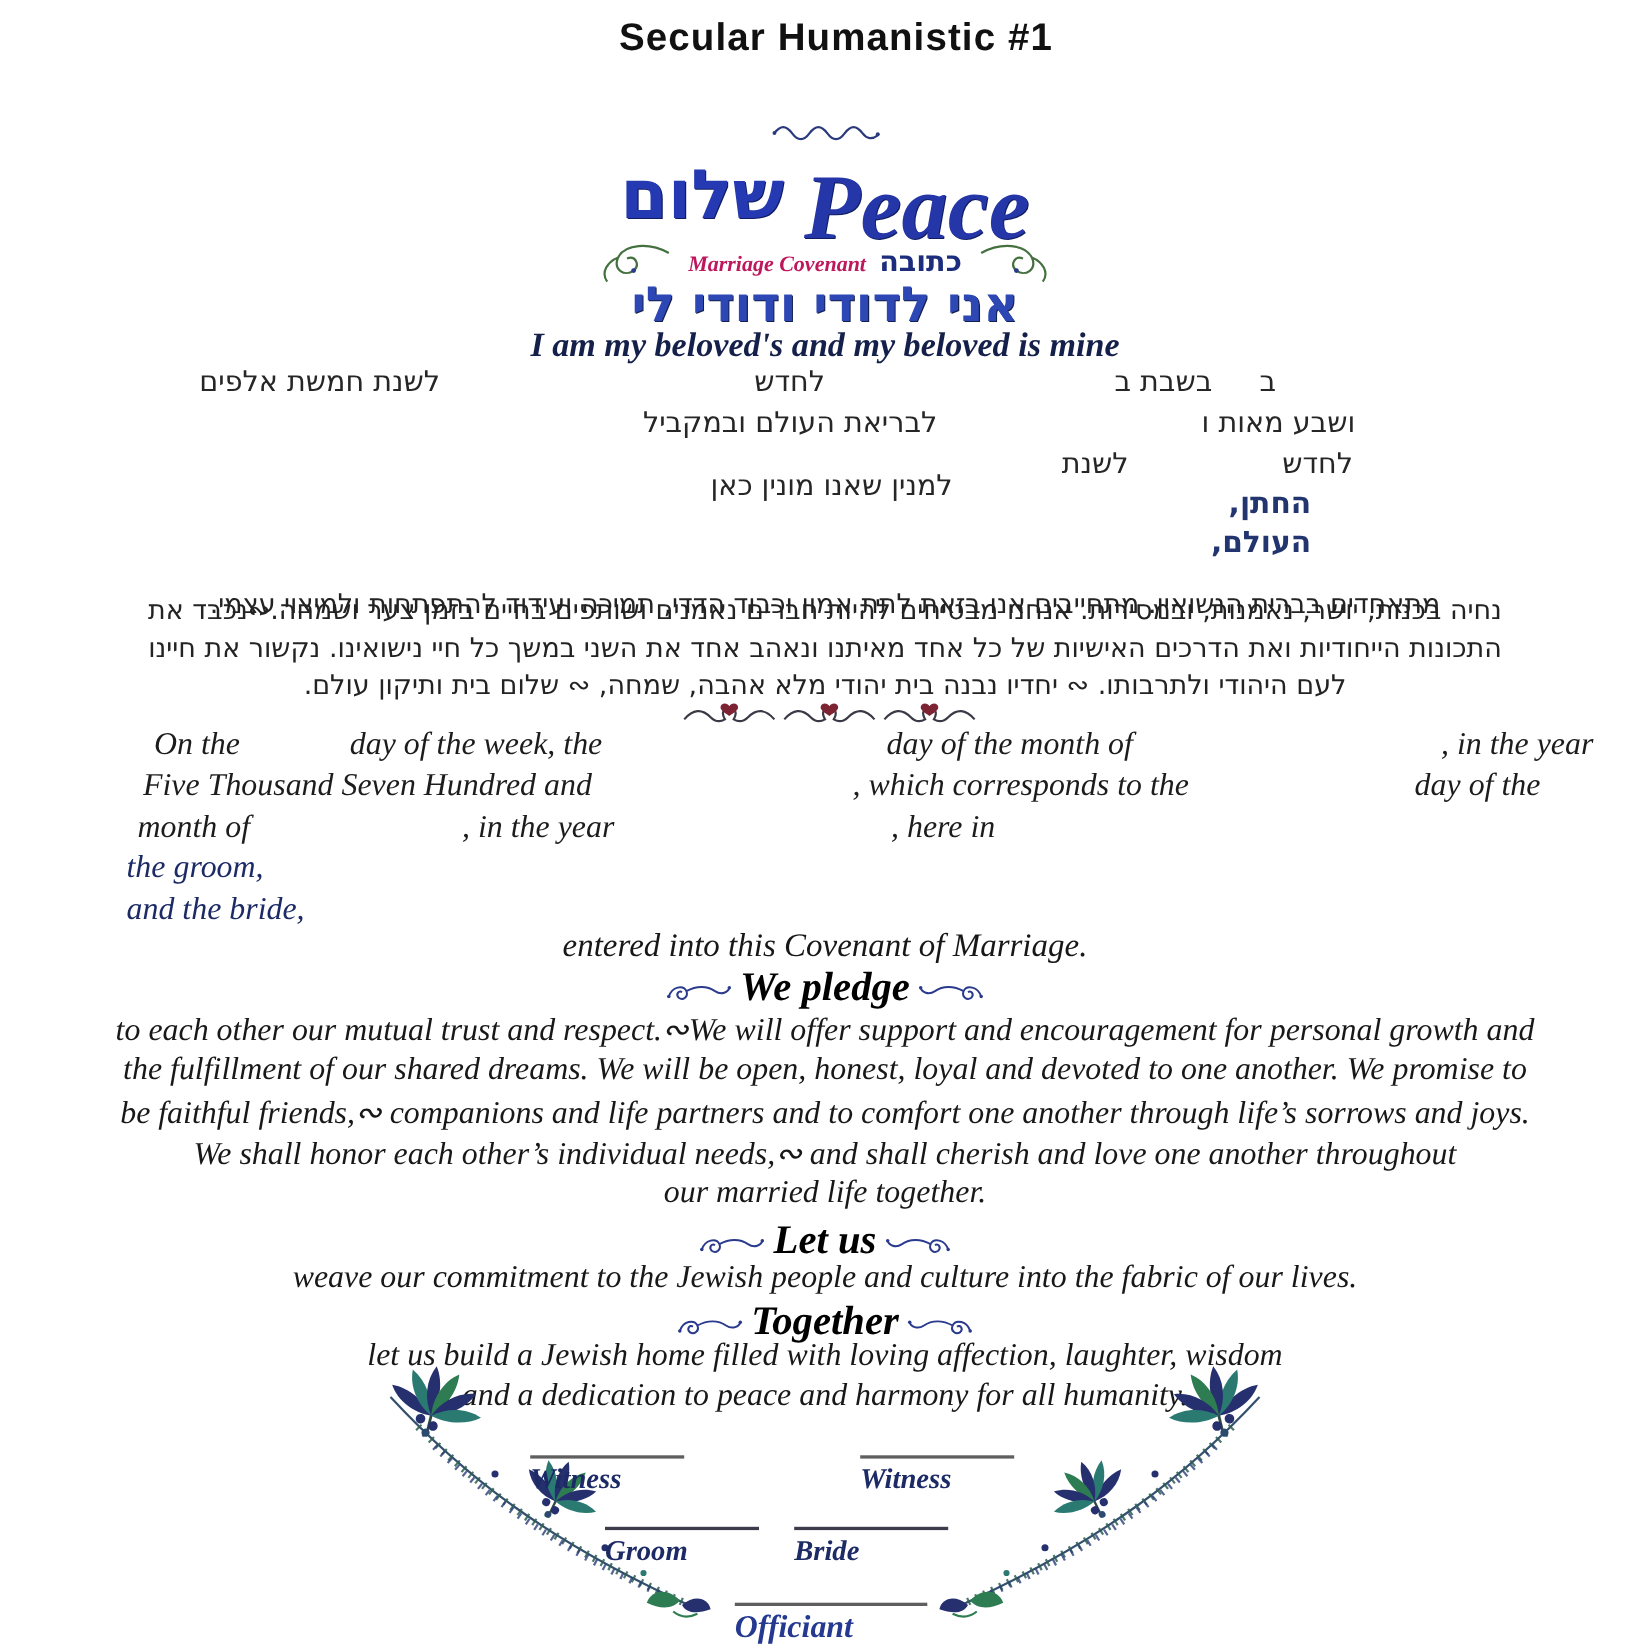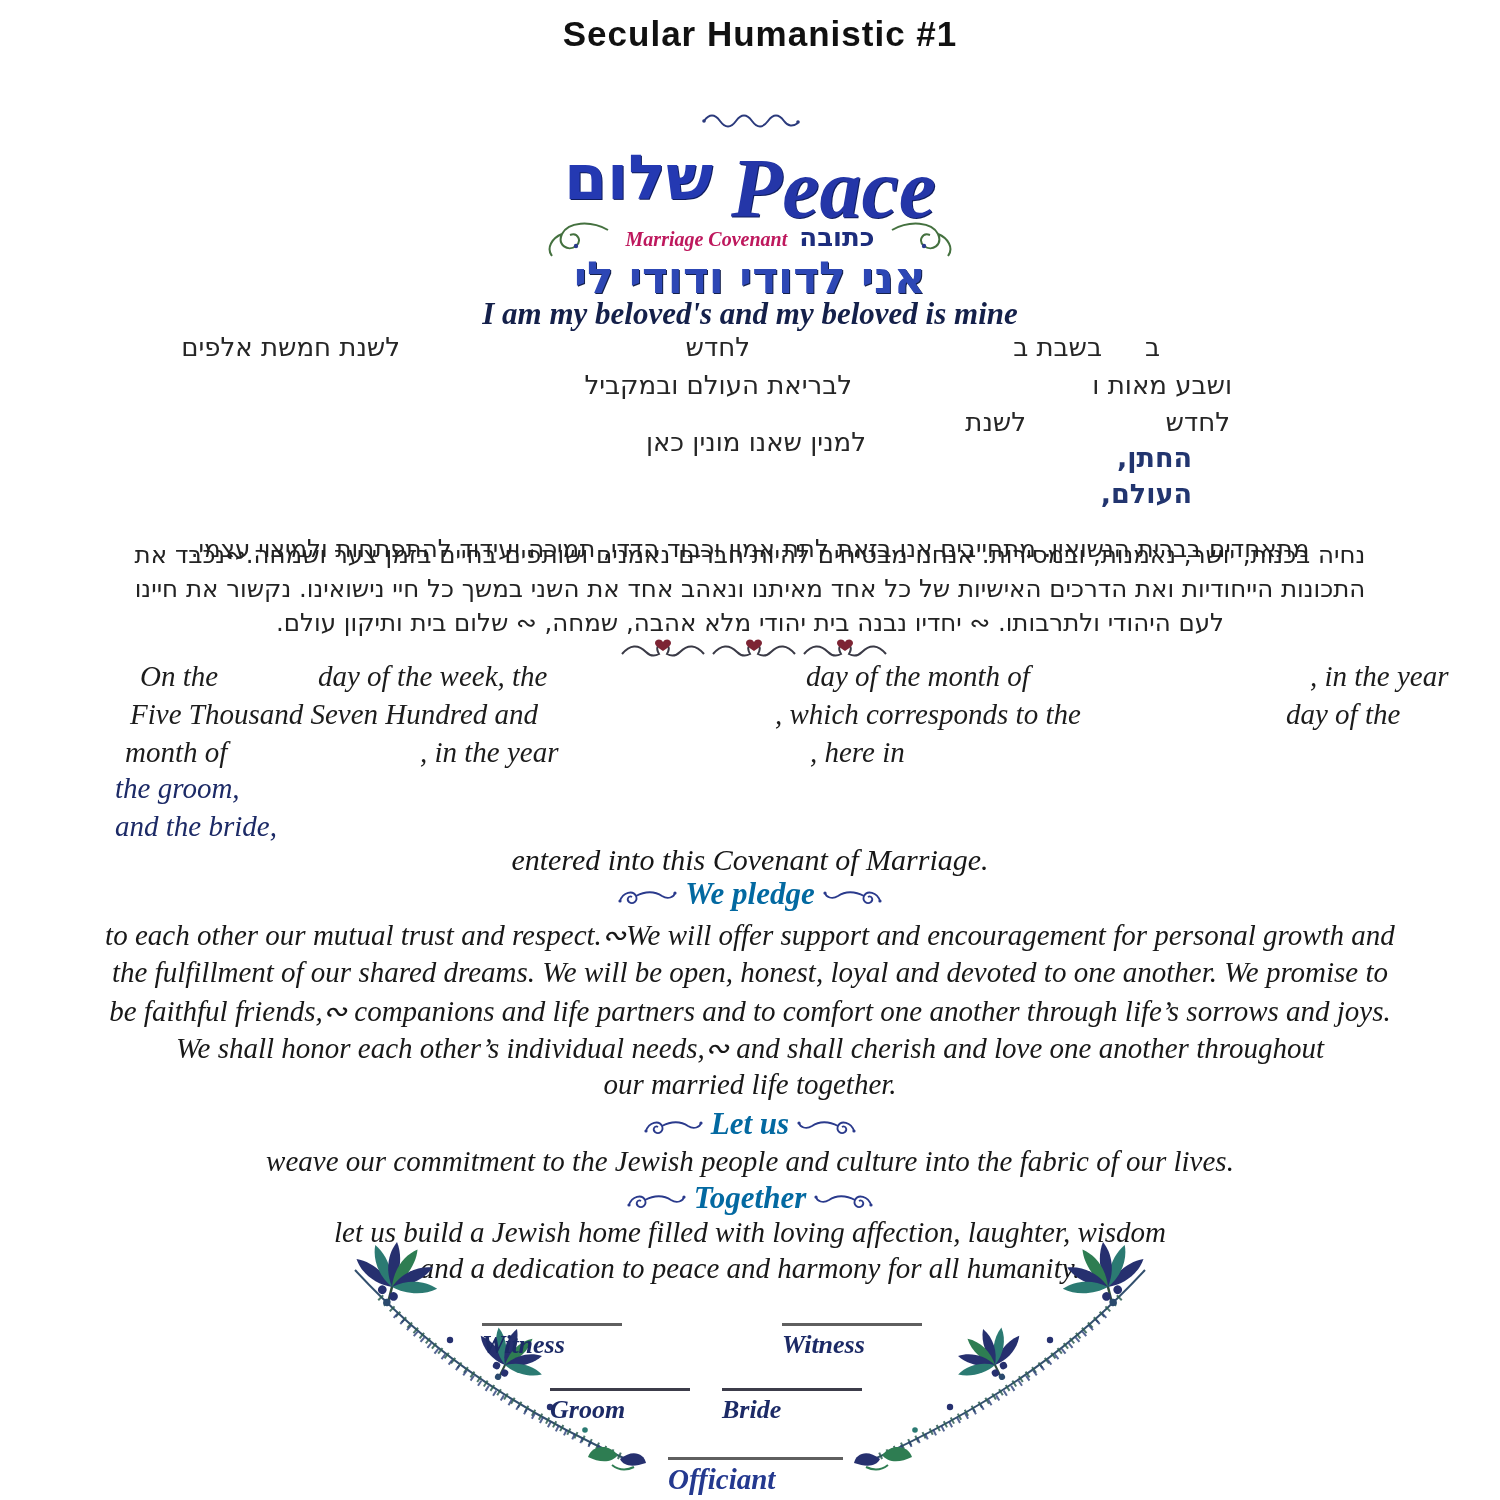--- a/index.html
+++ b/index.html
@@ -56,21 +56,21 @@
 
   
   .hpar{font-size:24.5px;color:#232323;line-height:34px;}
 
   
   .eform{font-size:29px;color:#1c1c1c;}
   .eform-blue{font-size:29px;color:#1c2a66;}
 
   .entered{top:843px;font-size:30px;color:#171717;}
 
-  .blue-heading{font-size:31px;font-weight:bold;color:#0369a1;}
+  .blue-heading{font-size:37px;font-weight:bold;color:#000000;}
   .blue-heading .flr-svg{vertical-align:-4px;margin:0 8px;}
 
   .body-line{font-size:29px;color:#181818;}
 
   
   .sig-line{position:absolute;border-top:3px solid #5f5f5f;height:0;}
   .sig-label{
     position:absolute;text-align:left;
     font-style:italic;font-size:26px;font-weight:bold;color:#1c2a66;
   }

